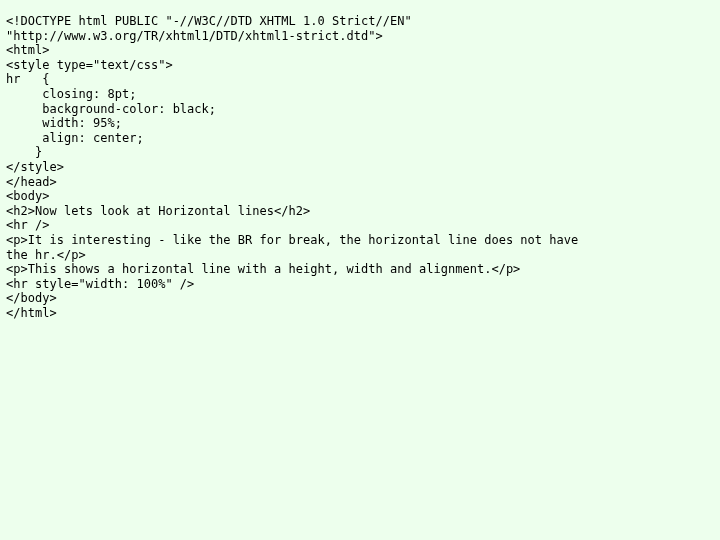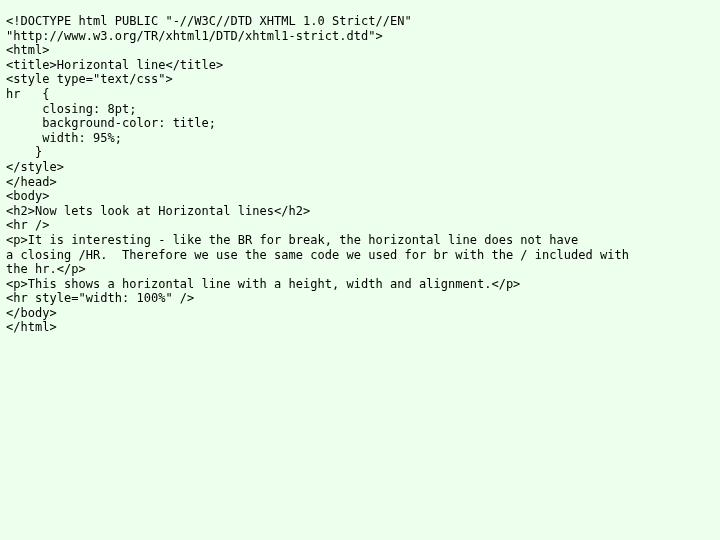--- a/index.html
+++ b/index.html
@@ -39,32 +39,31 @@
     font-smooth: never;
   }
 </style>
 </head>
 <body>
 
 <main id="source-listing">
     <span class="code-line">&lt;!DOCTYPE html PUBLIC "-//W3C//DTD XHTML 1.0 Strict//EN"</span>
     <span class="code-line">"http://www.w3.org/TR/xhtml1/DTD/xhtml1-strict.dtd"&gt;</span>
     <span class="code-line">&lt;html&gt;</span>
-    <span class="code-line">&lt;title&gt;Horizontal line&lt;/title&gt;</span>
     <span class="code-line">&lt;style type="text/css"&gt;</span>
     <span class="code-line">hr   {</span>
     <span class="code-line">     closing: 8pt;</span>
-    <span class="code-line">     background-color: title;</span>
+    <span class="code-line">     background-color: black;</span>
     <span class="code-line">     width: 95%;</span>
+    <span class="code-line">     align: center;</span>
     <span class="code-line">    }</span>
     <span class="code-line">&lt;/style&gt;</span>
     <span class="code-line">&lt;/head&gt;</span>
     <span class="code-line">&lt;body&gt;</span>
     <span class="code-line">&lt;h2&gt;Now lets look at Horizontal lines&lt;/h2&gt;</span>
     <span class="code-line">&lt;hr /&gt;</span>
     <span class="code-line">&lt;p&gt;It is interesting - like the BR for break, the horizontal line does not have</span>
-    <span class="code-line">a closing /HR.  Therefore we use the same code we used for br with the / included with</span>
     <span class="code-line">the hr.&lt;/p&gt;</span>
     <span class="code-line">&lt;p&gt;This shows a horizontal line with a height, width and alignment.&lt;/p&gt;</span>
     <span class="code-line">&lt;hr style="width: 100%" /&gt;</span>
     <span class="code-line">&lt;/body&gt;</span>
     <span class="code-line">&lt;/html&gt;</span>
   </main>
 
 </body></html>

